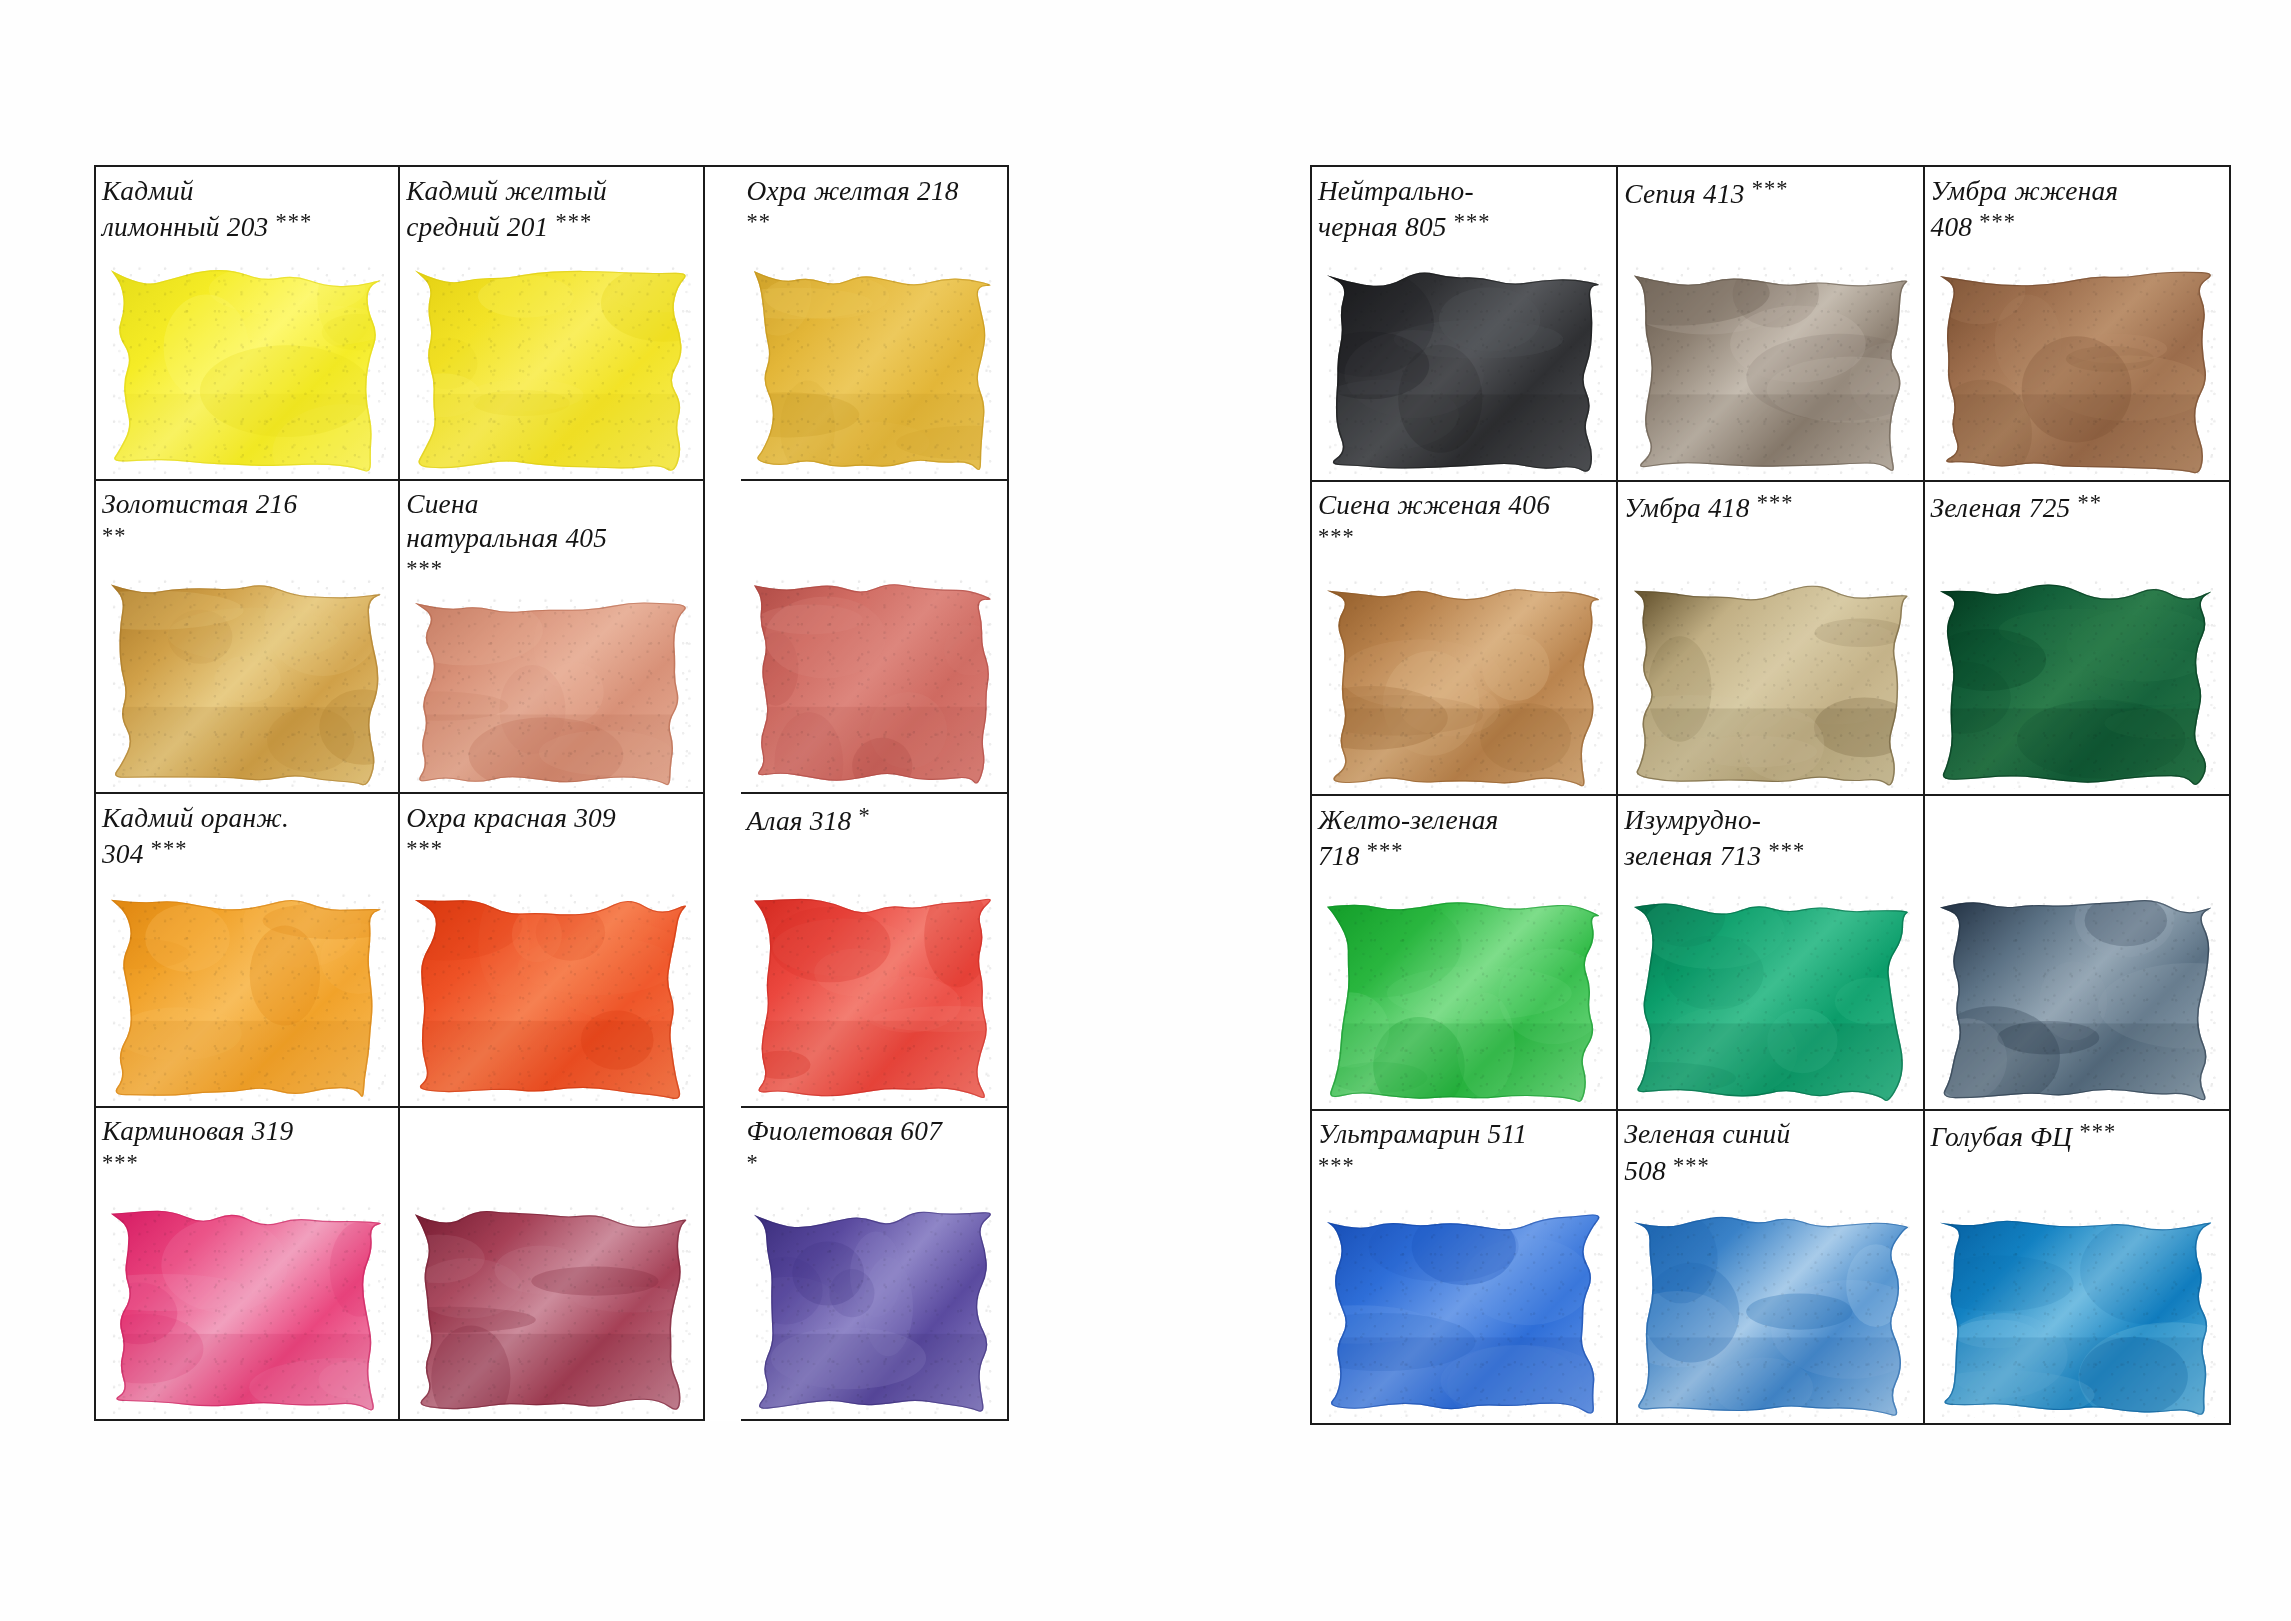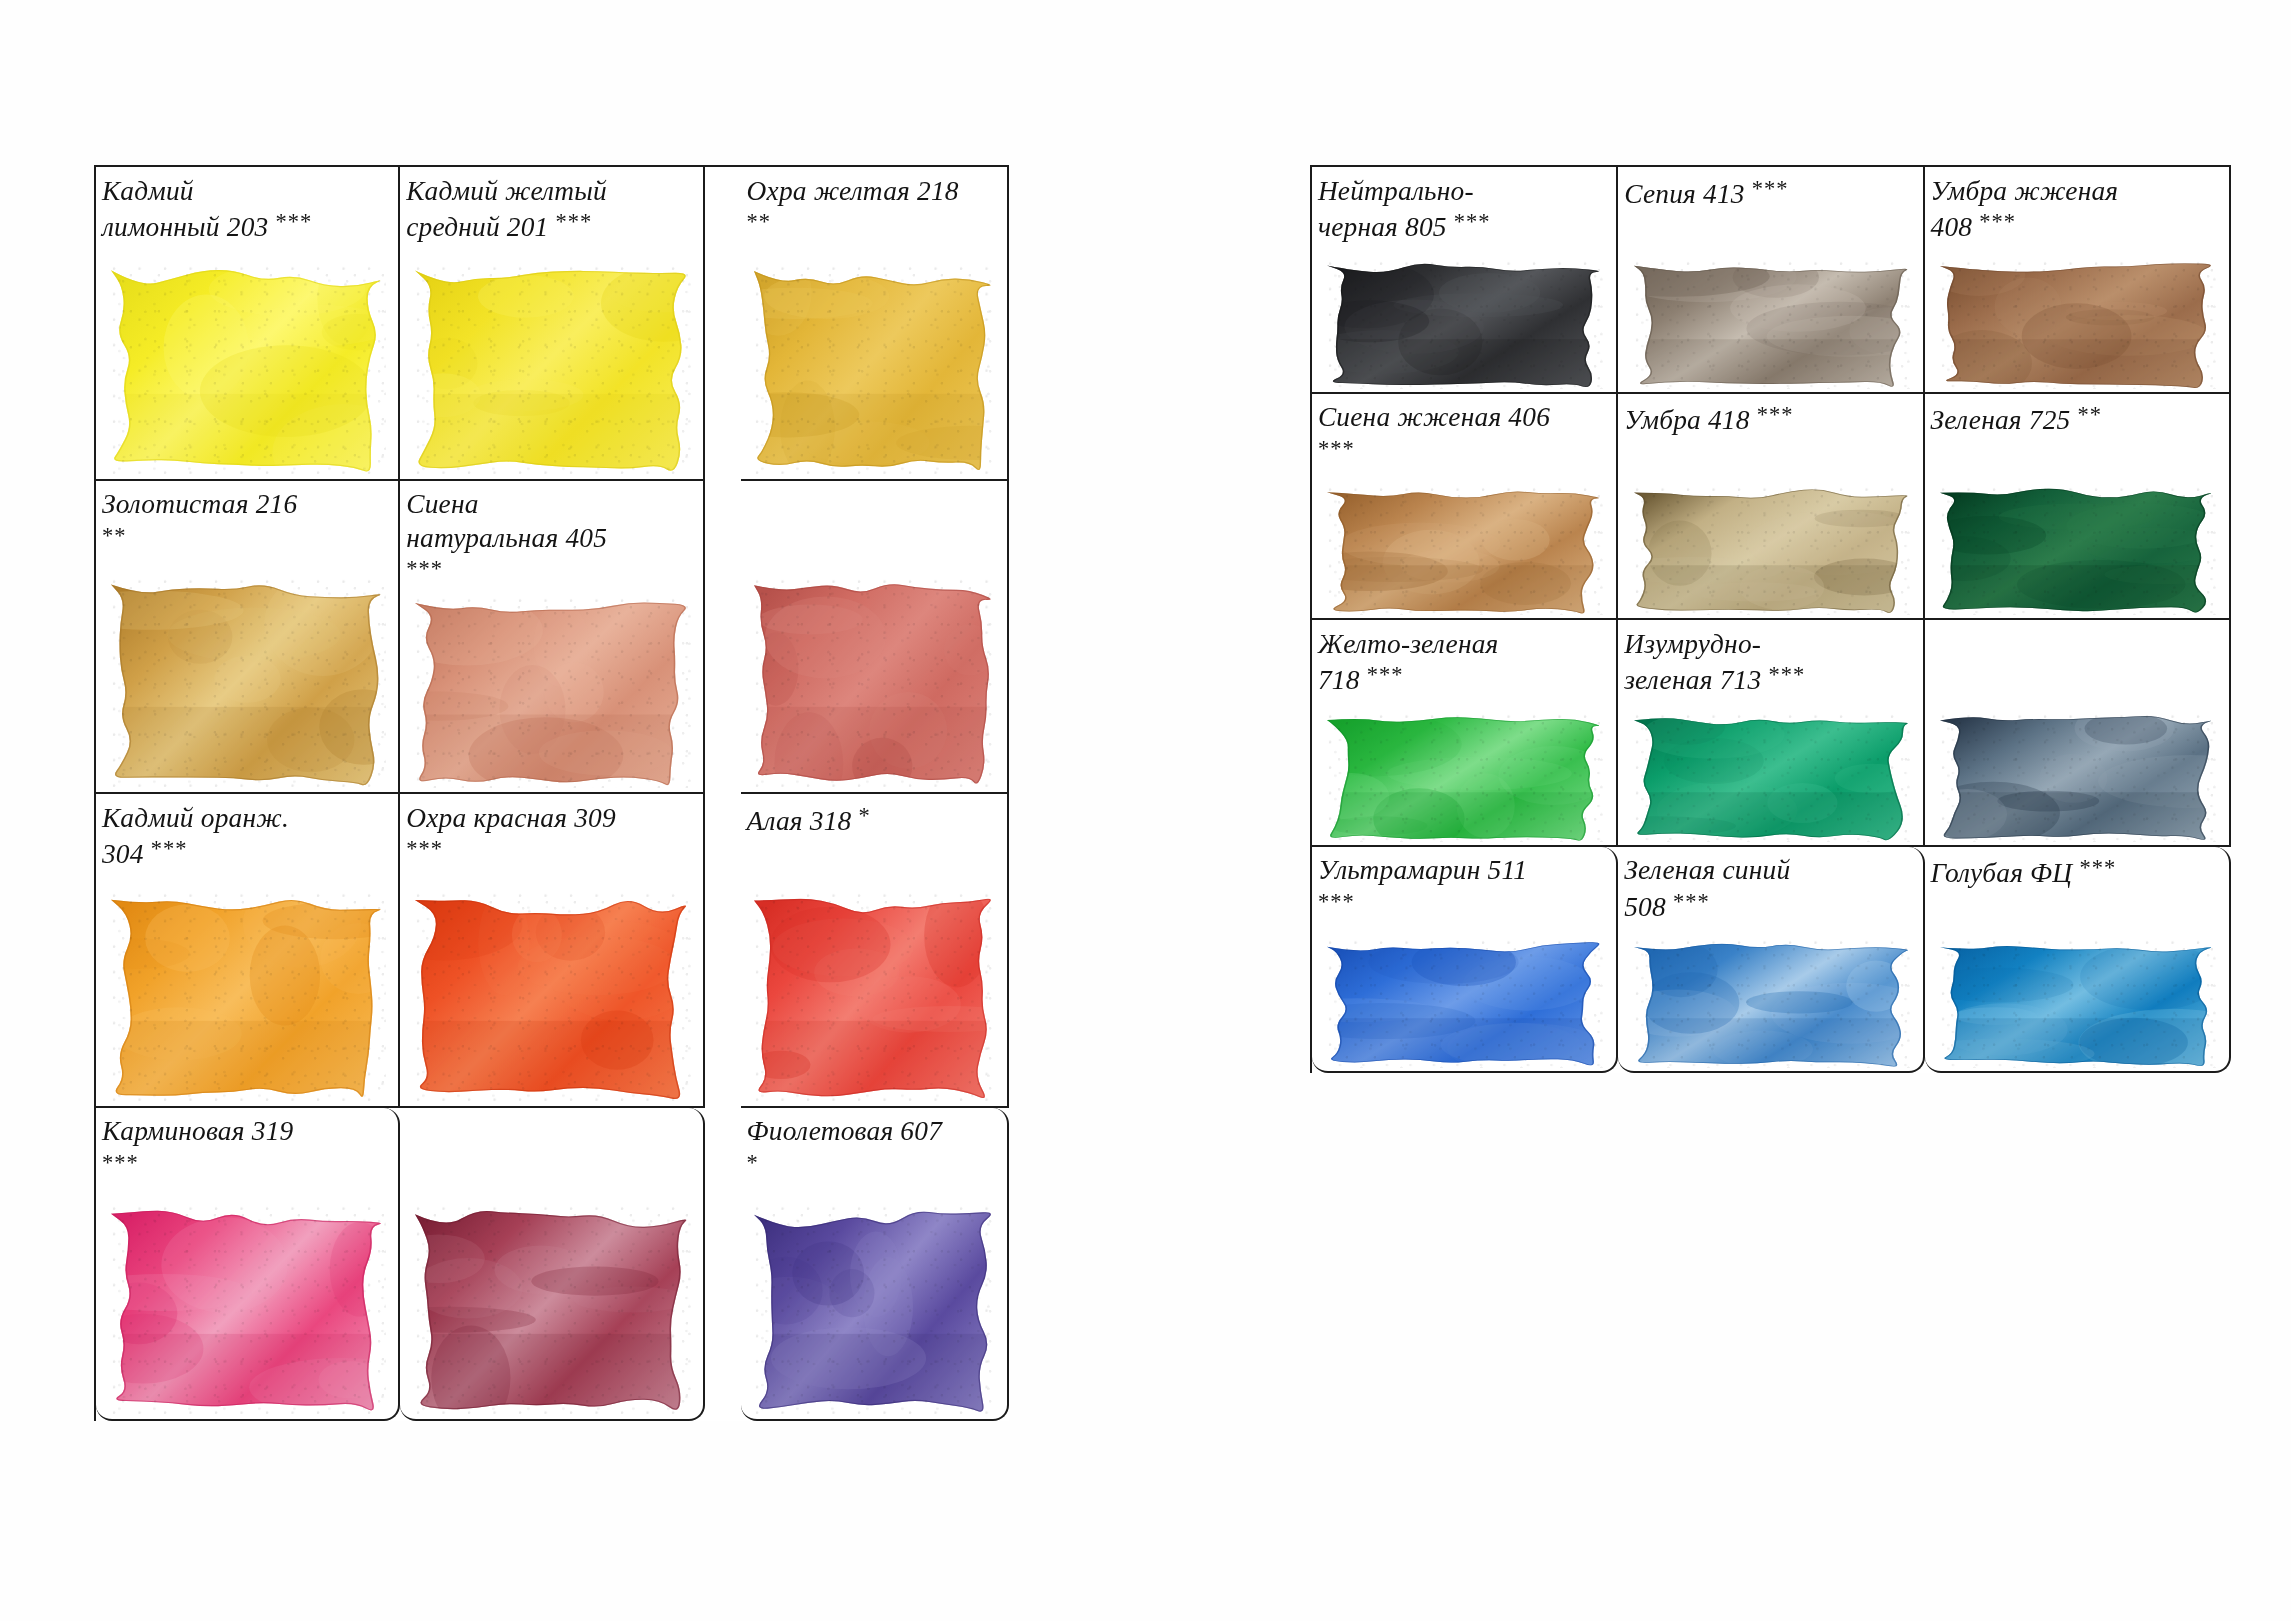--- a/index.html
+++ b/index.html
@@ -50,35 +50,34 @@
     width: 915px;
     height: 1256px;
   }
   
   #table-left .grid-cell:nth-child(3n) { border-right-width: 2.9px; margin-left: 36px; }
 
   #table-right {
     left: 1310px;
     top: 165px;
     width: 921px;
-    height: 908px;
+    height: 1260px;
   }
   #table-right .grid-cell:nth-child(3n) { border-right-width: 2.9px; padding-left: 10px; }
 
   .grid-cell {
     position: relative;
     box-sizing: border-box;
     border-right: 2px solid #1b1b1b;
     border-bottom: 2px solid #1b1b1b;
     overflow: hidden;
     background: #ffffff;
   }
   .swatch-table .grid-cell:nth-last-child(-n+3) {
     border-bottom-width: 2.9px;
-    border-radius: 16px;
   }
 
   
   .cell-label {
     position: absolute;
     left: 5.9px;
     right: 5.9px;
     top: 7.8px;
     text-align: left;
     font-style: italic;

